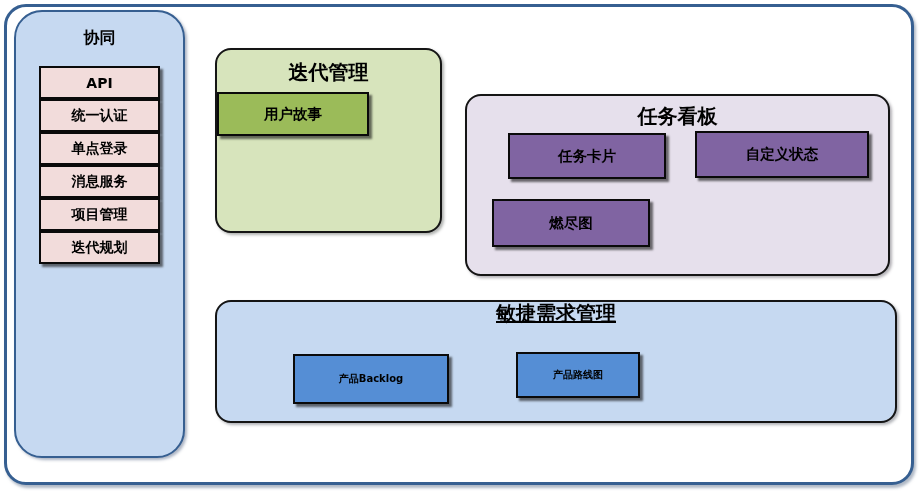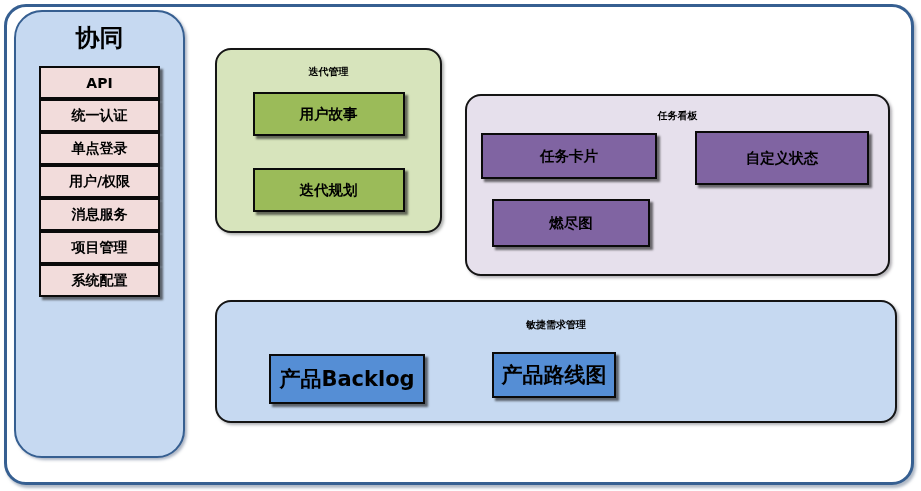--- a/index.html
+++ b/index.html
@@ -23,21 +23,21 @@
     border: 3px solid var(--frame-border, #365f91);
     border-radius: 22px;
     background: #ffffff;
     box-shadow: 2px 3px 3px rgba(110,125,150,.55);
   }
   
   .panel { position: absolute; }
   .panel-title {
     font-weight: bold;
     text-align: center;
-    font-size: 10px;
+    font-size: 20px;
     line-height: 22px;
     color: #000;
   }
   .box {
     display: flex;
     align-items: center;
     justify-content: center;
     font-weight: bold;
     font-size: 14.5px;
     color: #000;
@@ -48,21 +48,21 @@
   
   .sidebar {
     left: 14px; top: 10px;
     width: 171px; height: 448px;
     background: var(--sidebar-bg, #c6d9f1);
     border: 2.5px solid var(--frame-border, #365f91);
     border-radius: 28px;
     box-shadow: 2px 2px 3px rgba(90,105,135,.5);
     padding-top: 13px;
   }
-  .sidebar-title { font-size: 24px; line-height: 26px; }
+  .sidebar-title { font-size: 16px; line-height: 26px; }
   .sidebar-items {
     margin-top: 15px;
     display: flex;
     flex-direction: column;
     align-items: center;
     gap: 0;
   }
   .pink-box {
     width: 121px; height: 33px;
     background: var(--sidebar-box-bg, #f2dcdb);
@@ -74,91 +74,91 @@
     width: 227px; height: 185px;
     background: var(--iteration-panel-bg, #d7e4bc);
     border: 2px solid #151515;
     border-radius: 16px;
     box-shadow: 2px 2px 3px rgba(80,85,80,.45);
     padding-top: 11px;
   }
   .green-stack {
     margin-top: 9px;
     display: flex;
-    flex-direction: column;
+    flex-direction: row;
     align-items: center;
-    gap: 32px;
+    gap: 12px;
   }
   .green-box {
     width: 152px; height: 44px;
     background: var(--iteration-box-bg, #9bbb59);
   }
   
   .purple-panel {
     left: 465px; top: 50px;
     width: 425px; height: 182px;
     background: var(--kanban-panel-bg, #e6e0ec);
     border: 2px solid #151515;
     border-radius: 16px;
     box-shadow: 2px 2px 3px rgba(85,80,90,.45);
     padding-top: 9px;
     margin-top: 44px;
   }
   .purple-box {
     position: absolute;
     background: var(--kanban-box-bg, #8064a2);
   }
-  .pos-task-card      { left: 14px;  top: 37px;  width: 176px; height: 46px; }
-  .pos-custom-status  { left: 228px; top: 35px;  width: 174px; height: 54px; }
+  .pos-task-card      { left: 41px;  top: 37px;  width: 158px; height: 46px; }
+  .pos-custom-status  { left: 228px; top: 35px;  width: 174px; height: 47px; }
   .pos-burndown       { left: 25px;  top: 103px; width: 158px; height: 48px; }
   .pos-distribution   { left: 230px; top: 122px; width: 173px; height: 43px; }
   
   .blue-panel {
     left: 215px; top: 300px;
     width: 682px; height: 123px;
     background: var(--requirements-panel-bg, #c6d9f1);
     border: 2px solid #151515;
     border-radius: 16px;
     box-shadow: 2px 2px 3px rgba(80,85,95,.45);
-    padding-top: 12px;
+    padding-top: 0;
+    text-decoration: underline;
   }
   .blue-box {
     position: absolute;
     background: var(--requirements-box-bg, #558ed5);
-    font-size: 21px;
+    font-size: 10px;
+    margin-left: 24px;
   }
   .pos-backlog  { left: 52px;  top: 52px; width: 156px; height: 50px; }
   .pos-roadmap  { left: 275px; top: 50px; width: 124px; height: 46px; }
   .pos-storymap { left: 493px; top: 52px; width: 154px; height: 46px; }
 </style>
 </head>
 <body>
 
 <div class="canvas">
 
   <div class="outer-frame"></div>
 
   <section class="panel sidebar">
     <h2 class="panel-title sidebar-title">协同</h2>
     <div class="sidebar-items">
       <div class="box pink-box">API</div>
       <div class="box pink-box">统一认证</div>
       <div class="box pink-box">单点登录</div>
-      <div class="box pink-box">用户/权限</div>
       <div class="box pink-box">消息服务</div>
       <div class="box pink-box">项目管理</div>
-      <div class="box pink-box">系统配置</div>
+      <div class="box pink-box">迭代规划</div>
     </div>
   </section>
 
   <section class="panel green-panel">
     <h2 class="panel-title">迭代管理</h2>
     <div class="green-stack">
       <div class="box green-box">用户故事</div>
-      <div class="box green-box">迭代规划</div>
     </div>
   </section>
 
   <section class="panel purple-panel">
     <h2 class="panel-title">任务看板</h2>
     <div class="box purple-box pos-task-card">任务卡片</div>
     <div class="box purple-box pos-custom-status">自定义状态</div>
     <div class="box purple-box pos-burndown">燃尽图</div>
   </section>
 

